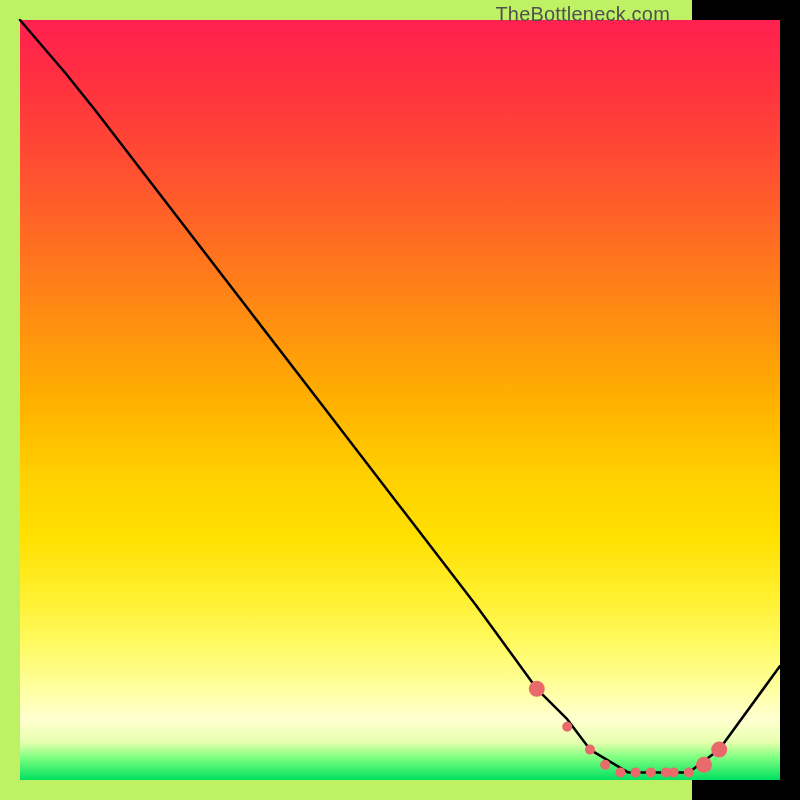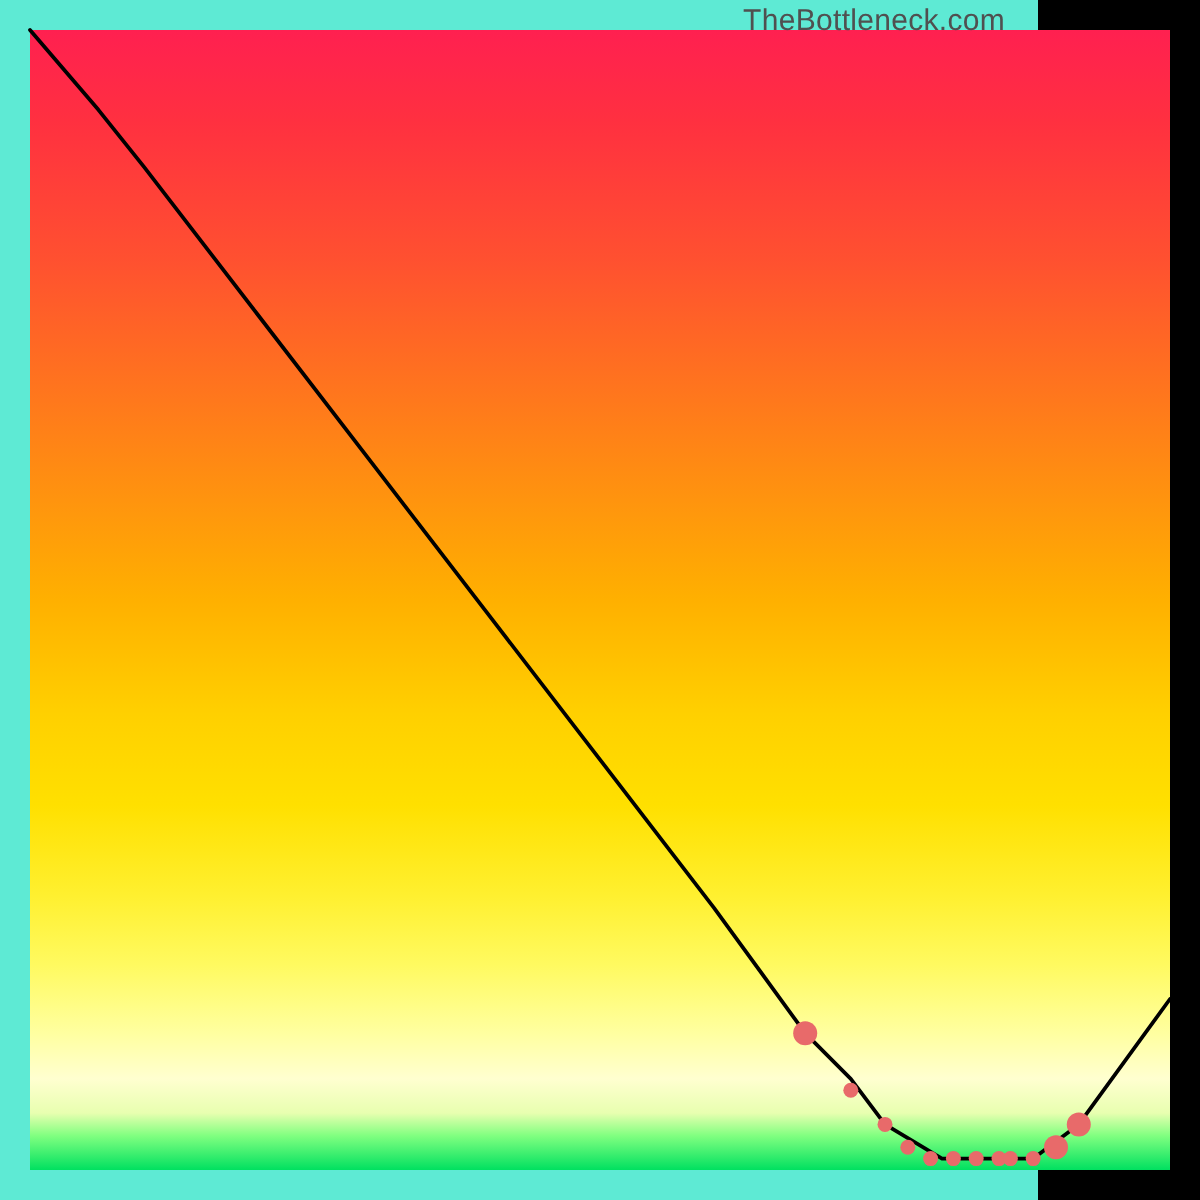--- a/index.html
+++ b/index.html
@@ -7,21 +7,21 @@
     padding: 0;
     width: 800px;
     height: 800px;
     background: #000;
     overflow: hidden;
   }
   .container {
     position: relative;
     width: 692px;
     height: 800px;
-    background: #5eead4;
+    background: #bef264;
   }
   .plot-area {
     position: absolute;
     left: 20px;
     top: 20px;
     width: 760px;
     height: 760px;
     background: linear-gradient(to bottom,
       #ff2050 0%,
       #ff3040 8%,

